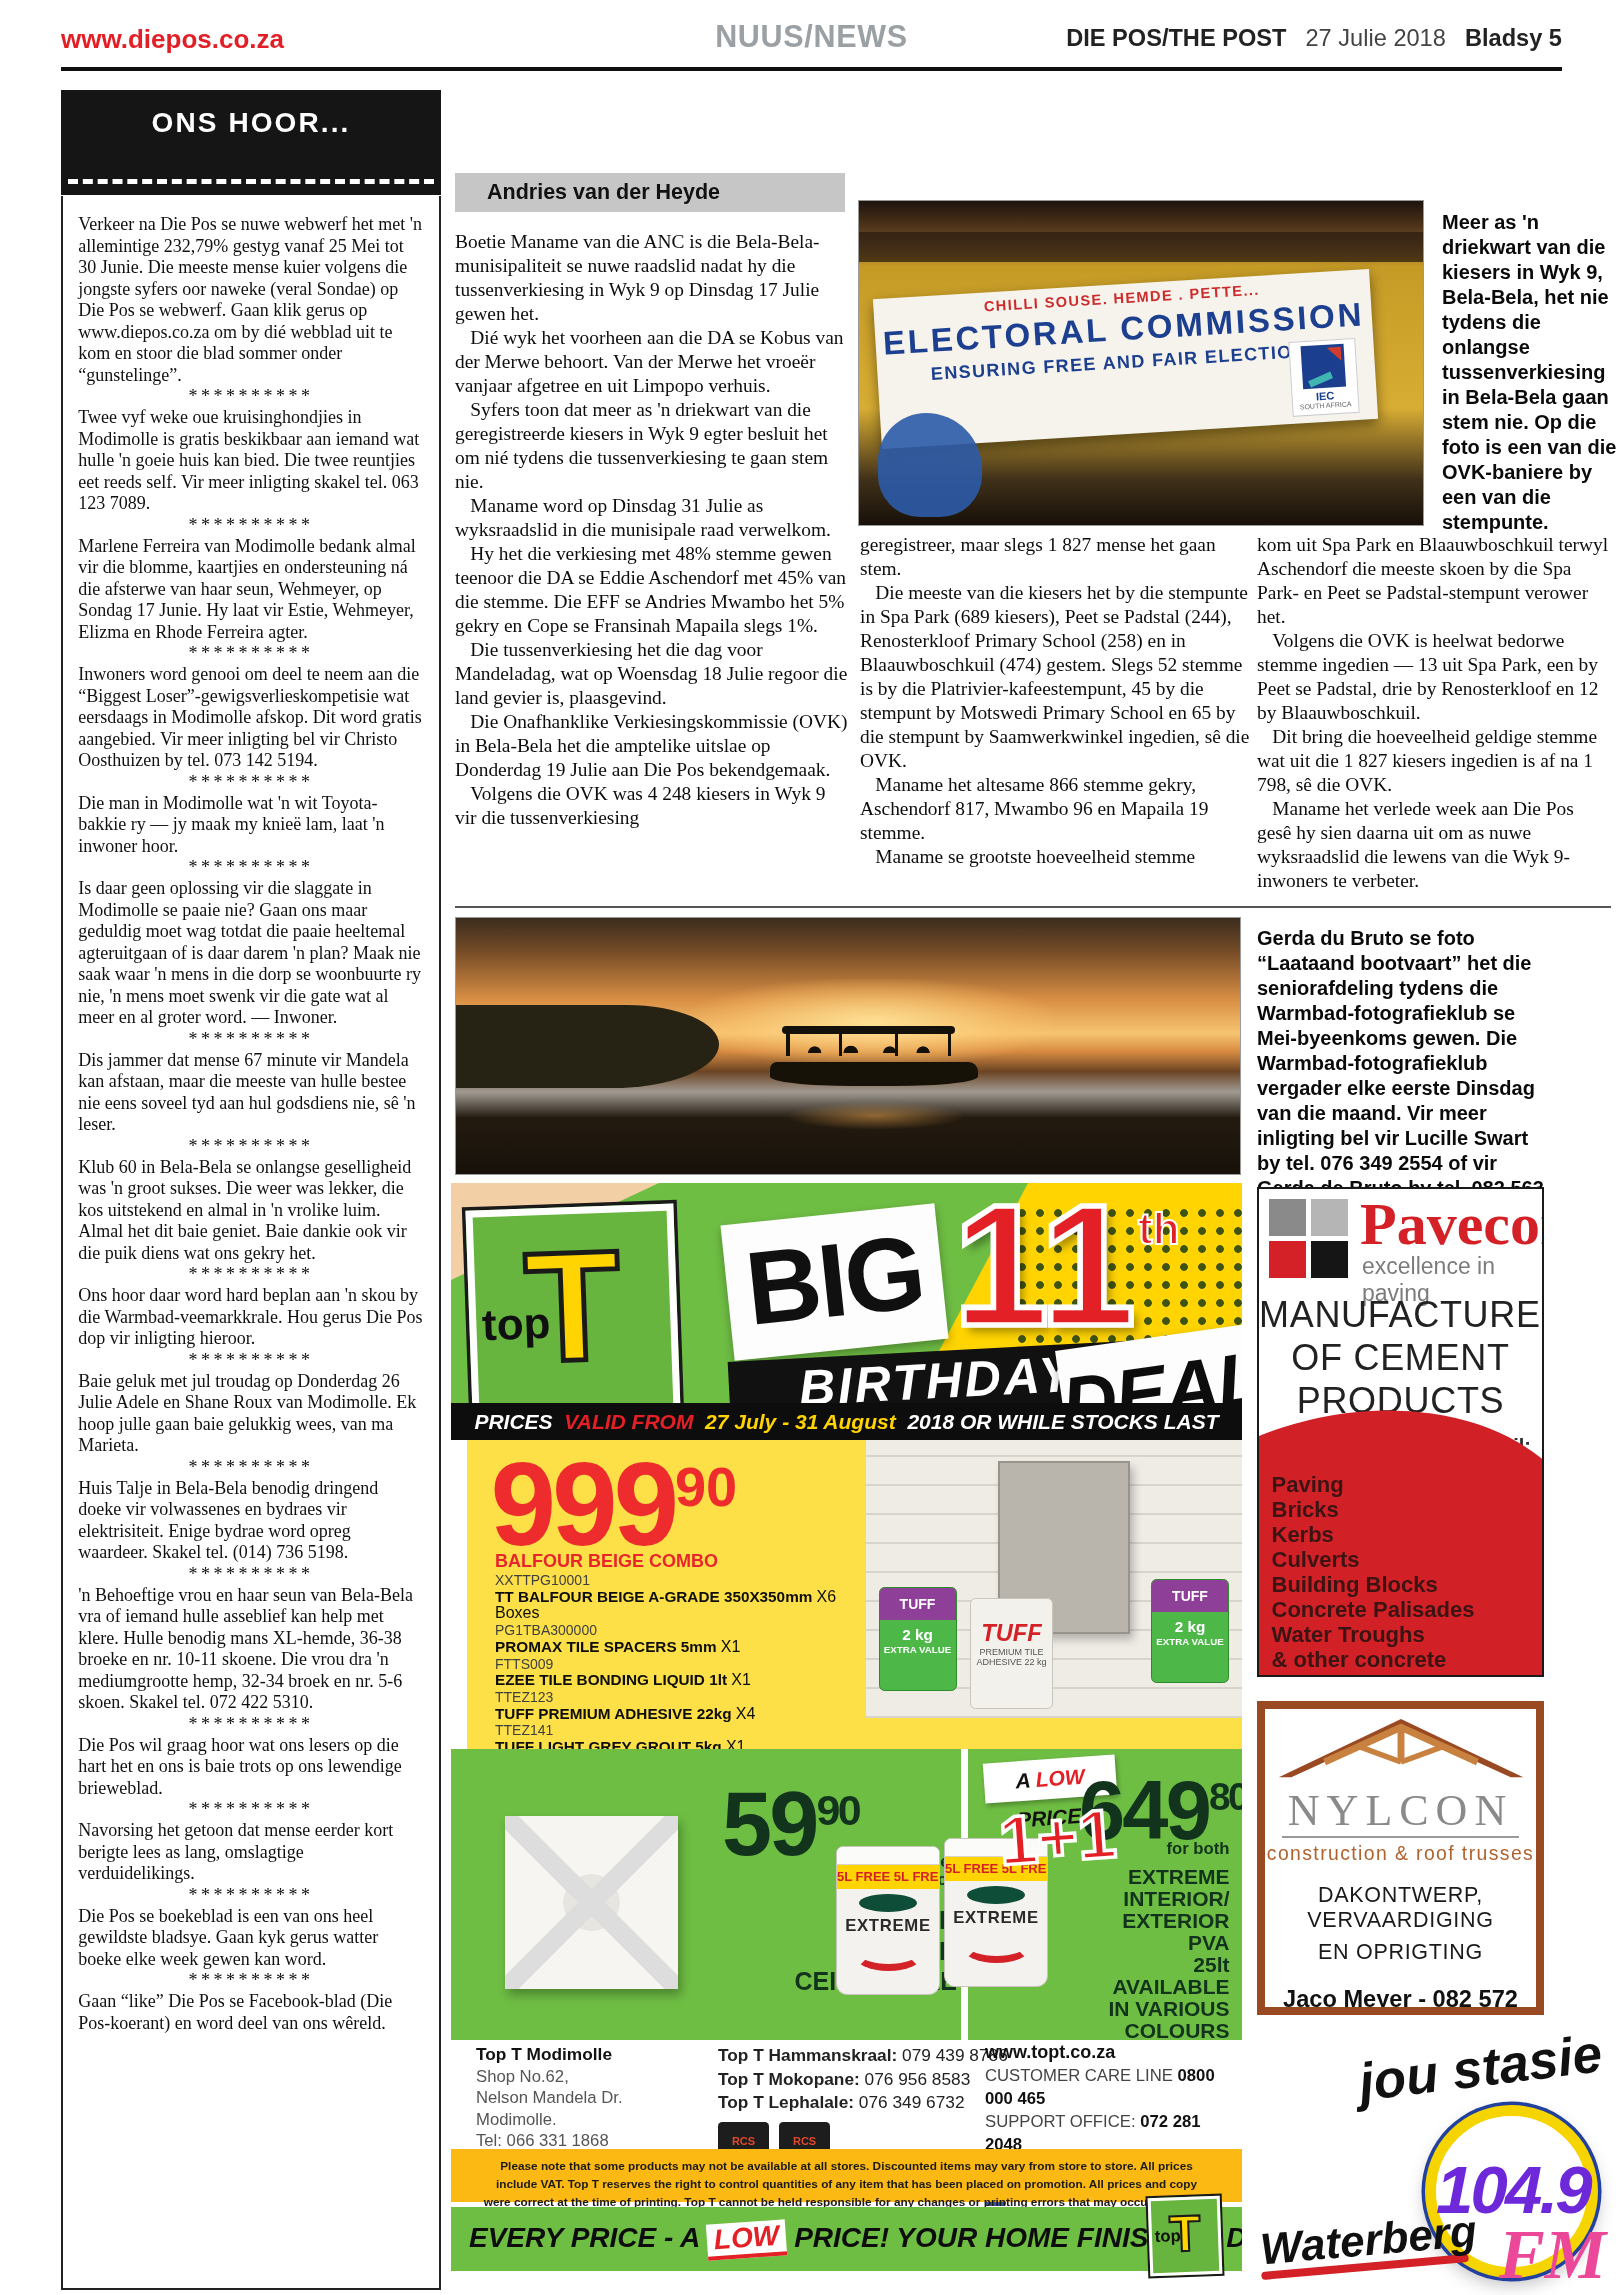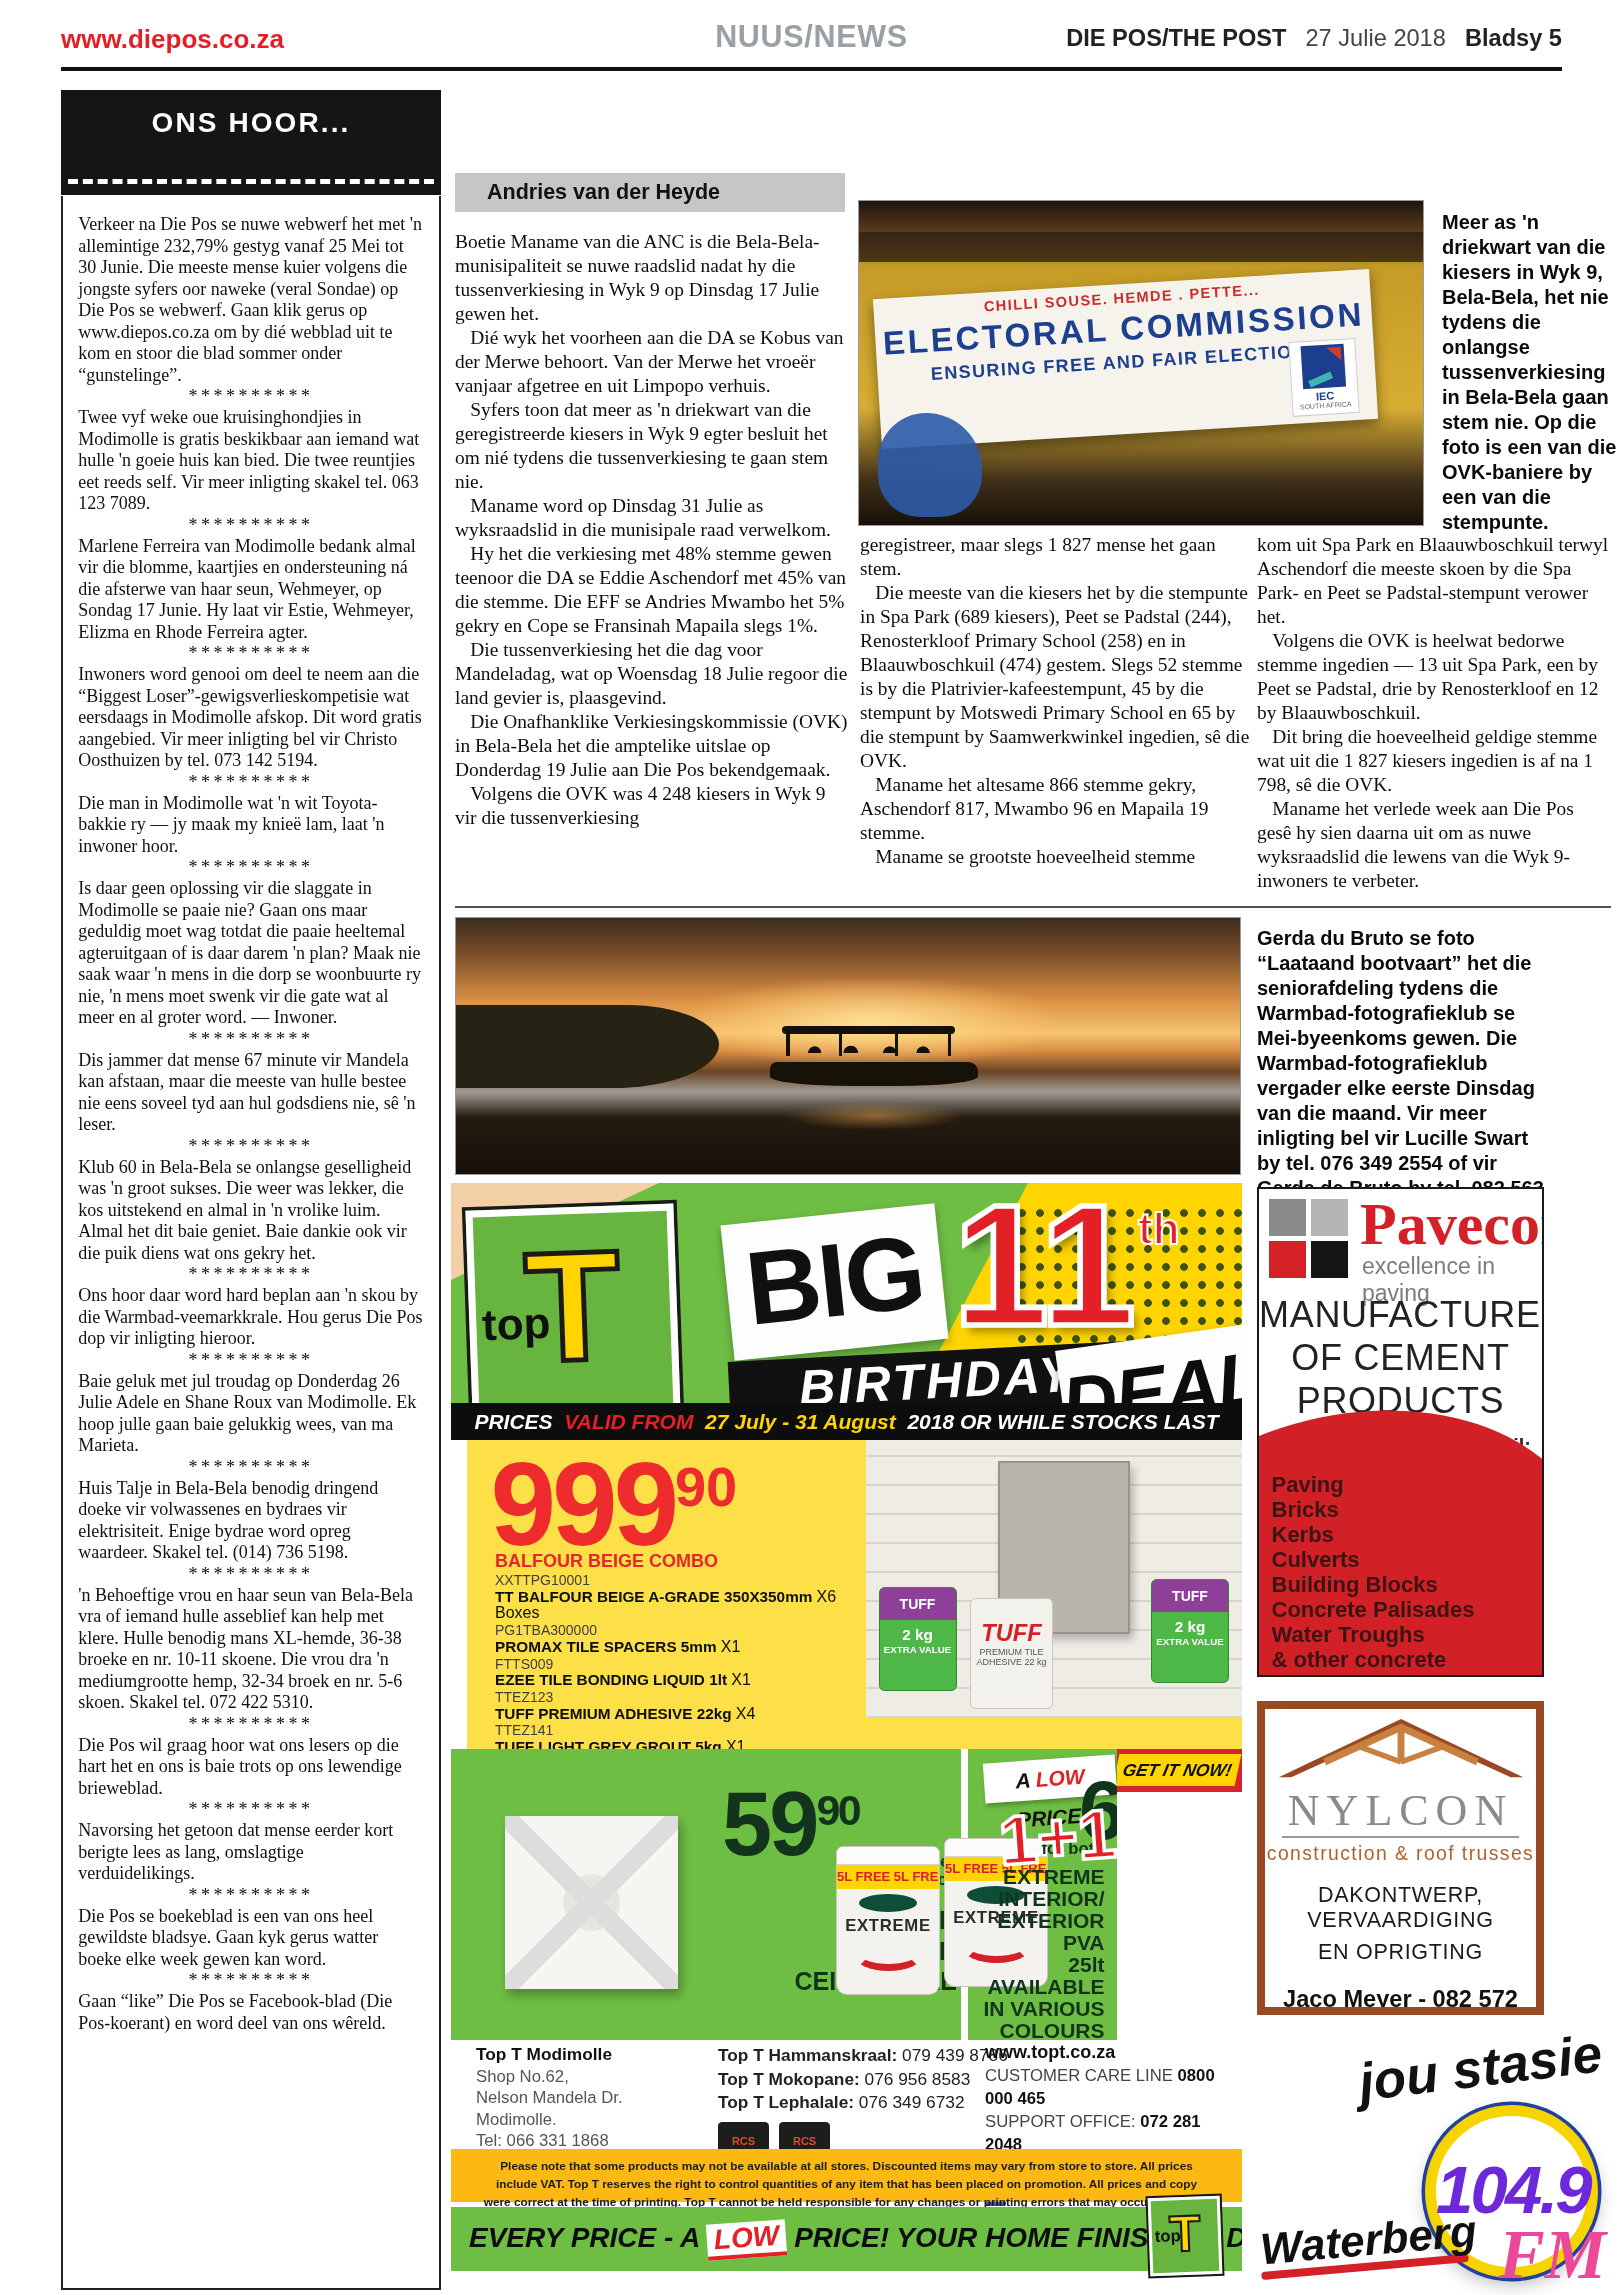--- a/index.html
+++ b/index.html
@@ -136,21 +136,21 @@
   .tp-pack .kg{display:block;color:#fff;font-size:15.3px;font-weight:bold;text-align:center;margin-top:5.6px}
   .tp-pack .xv{display:block;color:#fff;font-size:9.7px;font-weight:bold;text-align:center}
   .tp-tuff{position:absolute;width:83px;height:111px;border-radius:5.6px;background:#f3f1ec;border:1.4px solid #c9c5bc;text-align:center}
   .tp-tuff .t{display:block;margin-top:21px;font-size:23.6px;font-weight:bold;font-style:italic;color:#d42127}
   .tp-tuff .s{display:block;font-size:9px;font-weight:normal;color:#555}
 
   .tt-getit{position:absolute;left:399px;top:566px;width:392px;height:43px;background:#d3252b;overflow:hidden;white-space:nowrap;text-align:center}
   .tt-getit span{display:inline-block;background:#ffd400;color:#101010;font-size:17.3px;font-weight:bold;font-style:italic;
                  padding:5.6px 7px;margin:4.9px 2.8px 0 2.8px;transform:skewX(-12deg)}
 
-  .tt-green{position:absolute;left:0;top:566px;width:666px;height:291px;background:#6fbe44;overflow:hidden}
+  .tt-green{position:absolute;left:0;top:566px;width:791px;height:291px;background:#6fbe44;overflow:hidden}
   .tg-divider{position:absolute;left:510px;top:0;width:7px;height:100%;background:#fff}
   .tg-tile{position:absolute;left:54px;top:67px;width:173px;height:173px;background:#f6f5f2;box-shadow:2.8px 5.6px 9.7px rgba(0,0,0,.3);
            background-image:linear-gradient(45deg,transparent 46%,#ddd 46% 54%,transparent 54%),linear-gradient(-45deg,transparent 46%,#ddd 46% 54%,transparent 54%),radial-gradient(circle at 50% 50%,#e7e5e0 28px,transparent 28.5px)}
   .tg-price59{position:absolute;left:271px;top:23.6px;color:#12341c;font-weight:bold;font-size:90px;letter-spacing:-2.8px}
   .tg-price59 sup{font-size:43px;vertical-align:30.5px}
   .tg-per{position:absolute;left:422px;top:104px;width:83px;text-align:right;font-size:16.7px;font-weight:bold;color:#12341c;line-height:18px}
   .tg-orchid{position:absolute;left:298px;top:156px;width:208px;text-align:right;font-size:25px;line-height:30.5px;font-weight:bold;color:#12341c}
   .tg-low{position:absolute;left:533px;top:9.7px;width:132px;height:40px;background:#fff;transform:rotate(-4deg);text-align:center;box-shadow:1.4px 2.8px 5.6px rgba(0,0,0,.3);
           font-size:21px;font-weight:bold;font-style:italic;line-height:39px;color:#111}
   .tg-low .lw{color:#e32026}

